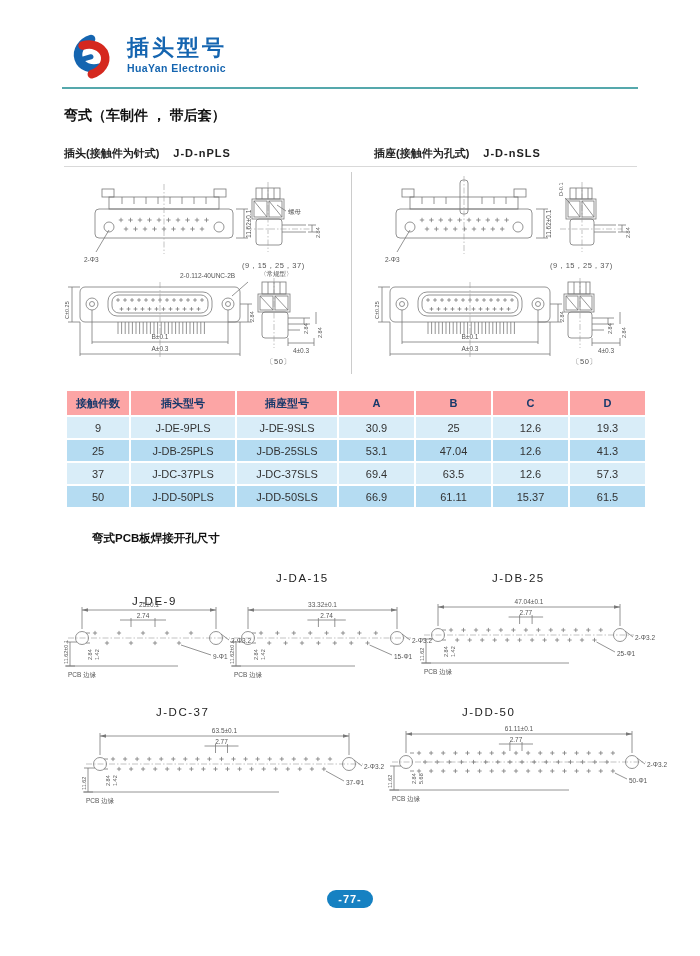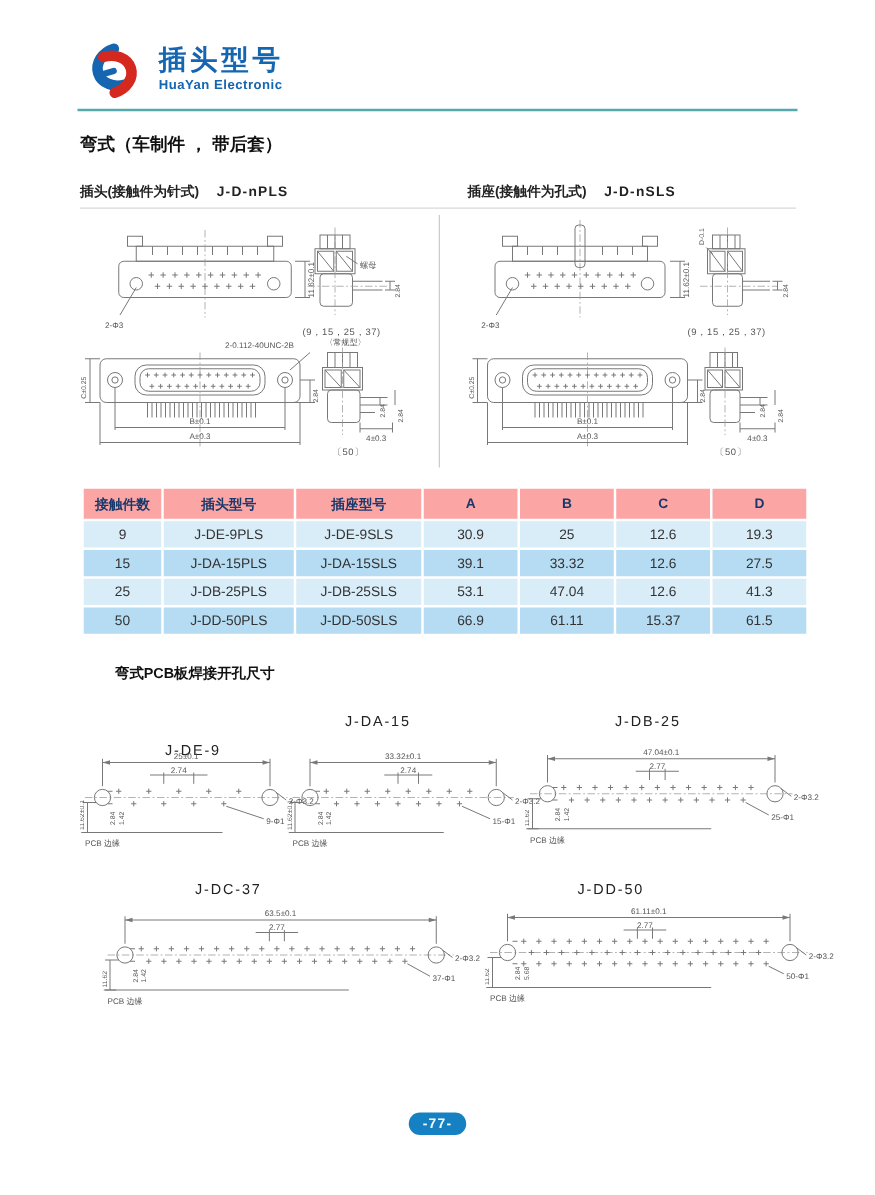--- a/index.html
+++ b/index.html
@@ -288,36 +288,36 @@
         <tr>
           <td>9</td>
           <td>J-DE-9PLS</td>
           <td>J-DE-9SLS</td>
           <td>30.9</td>
           <td>25</td>
           <td>12.6</td>
           <td>19.3</td>
         </tr>
         <tr>
-          <td>15</td>
-          <td>J-DA-15PLS</td>
-          <td>J-DA-15SLS</td>
-          <td>39.1</td>
-          <td>33.32</td>
-          <td>12.6</td>
-          <td>27.5</td>
-        </tr>
-        <tr>
           <td>25</td>
           <td>J-DB-25PLS</td>
           <td>J-DB-25SLS</td>
           <td>53.1</td>
           <td>47.04</td>
           <td>12.6</td>
           <td>41.3</td>
+        </tr>
+        <tr>
+          <td>37</td>
+          <td>J-DC-37PLS</td>
+          <td>J-DC-37SLS</td>
+          <td>69.4</td>
+          <td>63.5</td>
+          <td>12.6</td>
+          <td>57.3</td>
         </tr>
         <tr>
           <td>50</td>
           <td>J-DD-50PLS</td>
           <td>J-DD-50SLS</td>
           <td>66.9</td>
           <td>61.11</td>
           <td>15.37</td>
           <td>61.5</td>
         </tr>

